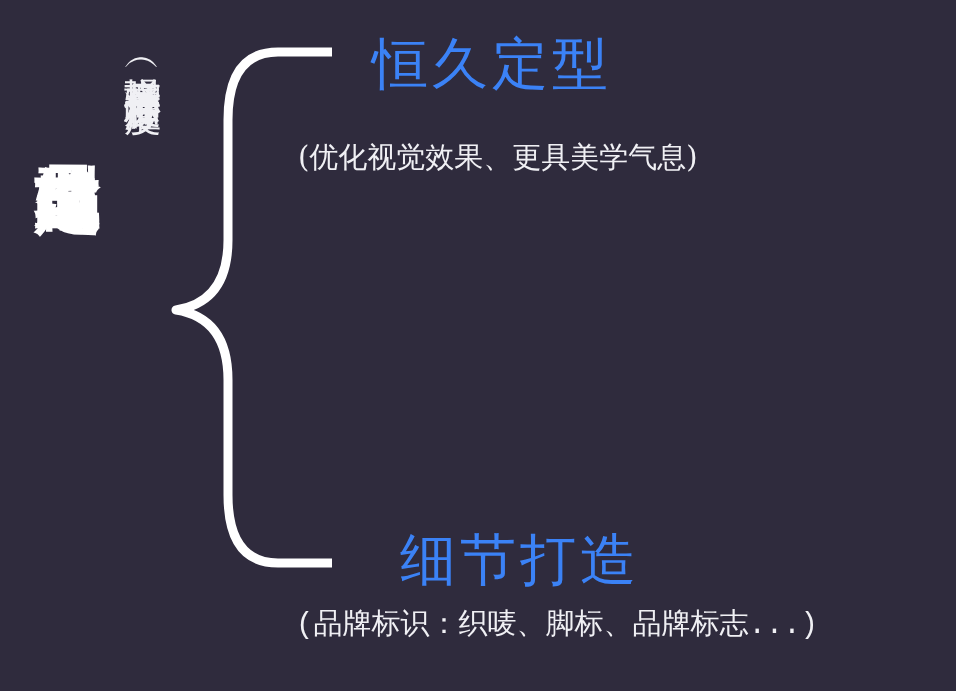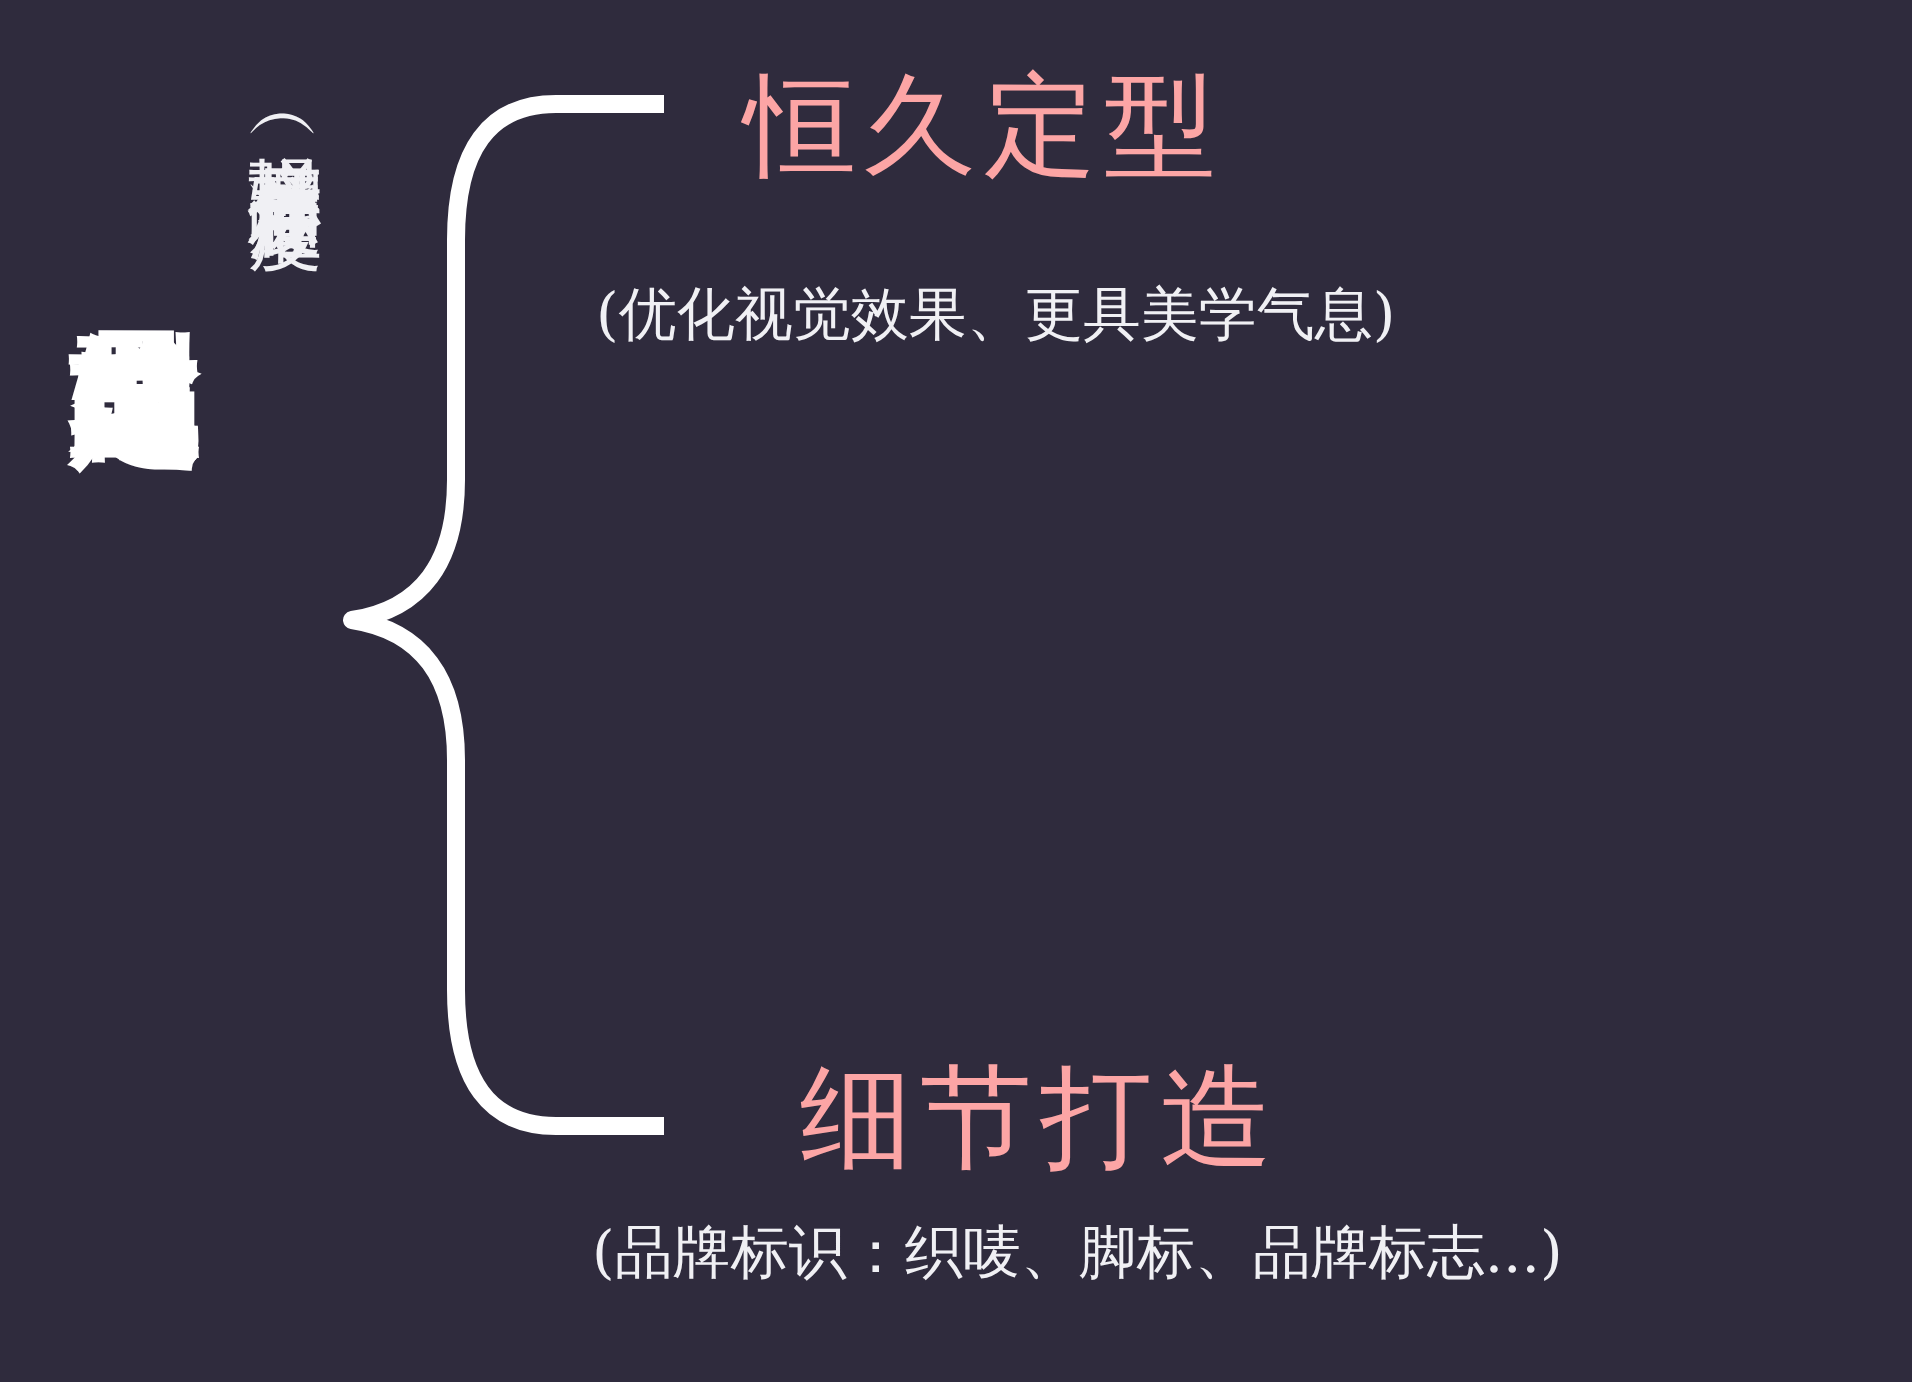--- a/index.html
+++ b/index.html
@@ -48,36 +48,36 @@
       left: 168px;
       top: 40px;
       width: 170px;
       height: 535px;
     }
     .branch-title {
       position: absolute;
       font-family: "DejaVu Serif", serif;
       font-size: 56px;
       line-height: 64px;
-      color: #fca5a5;
+      color: #3b82f6;
       letter-spacing: 4px;
       white-space: nowrap;
     }
     .branch-desc {
       position: absolute;
       font-family: "DejaVu Serif", serif;
       font-size: 29px;
       line-height: 36px;
       color: #f0f0f4;
       white-space: nowrap;
     }
     #top-title { left: 372px; top: 32px; }
     #top-desc { left: 298px; top: 113px; margin-top: 26px; }
     #bottom-title { left: 366px; top: 528px; margin-left: 34px; }
-    #bottom-desc { left: 296px; top: 608px; }
+    #bottom-desc { left: 296px; top: 608px; font-family: Liberation Mono, monospace; }
   </style>
 </head>
 <body>
 
 <div class="vertical-title">成品定型输出</div>
 
 <div class="vertical-subtitle">（增强产品可信度和标准度）</div>
 
 <svg class="brace" viewBox="0 0 170 535">
   <path d="M164 12

